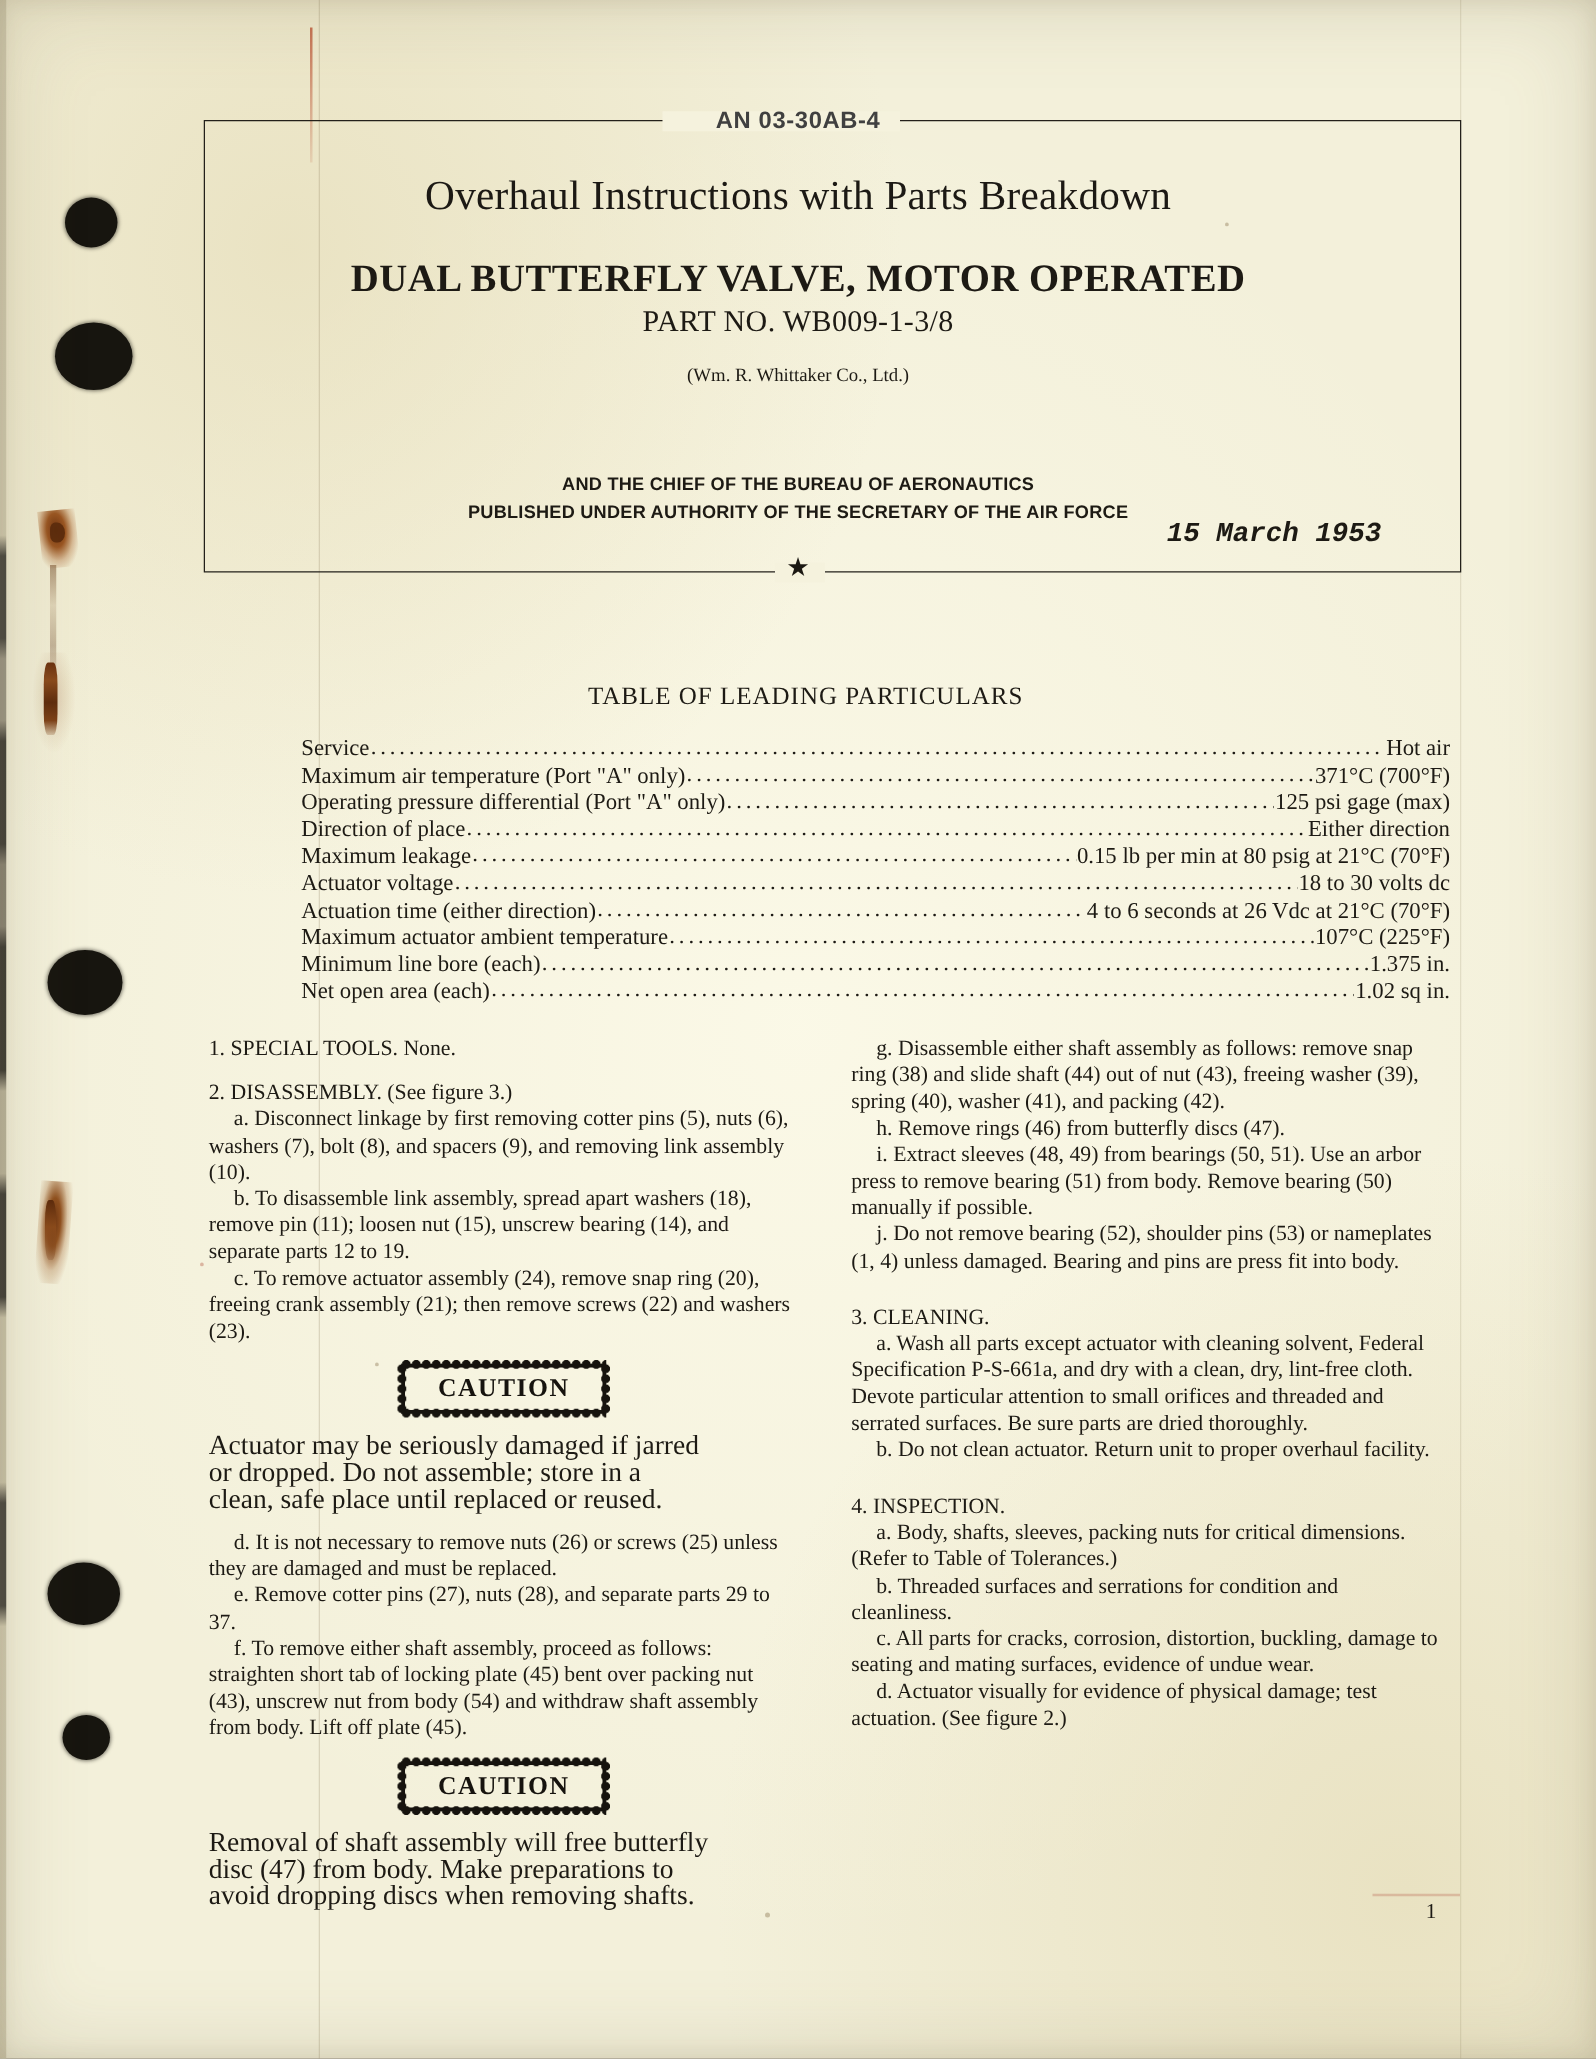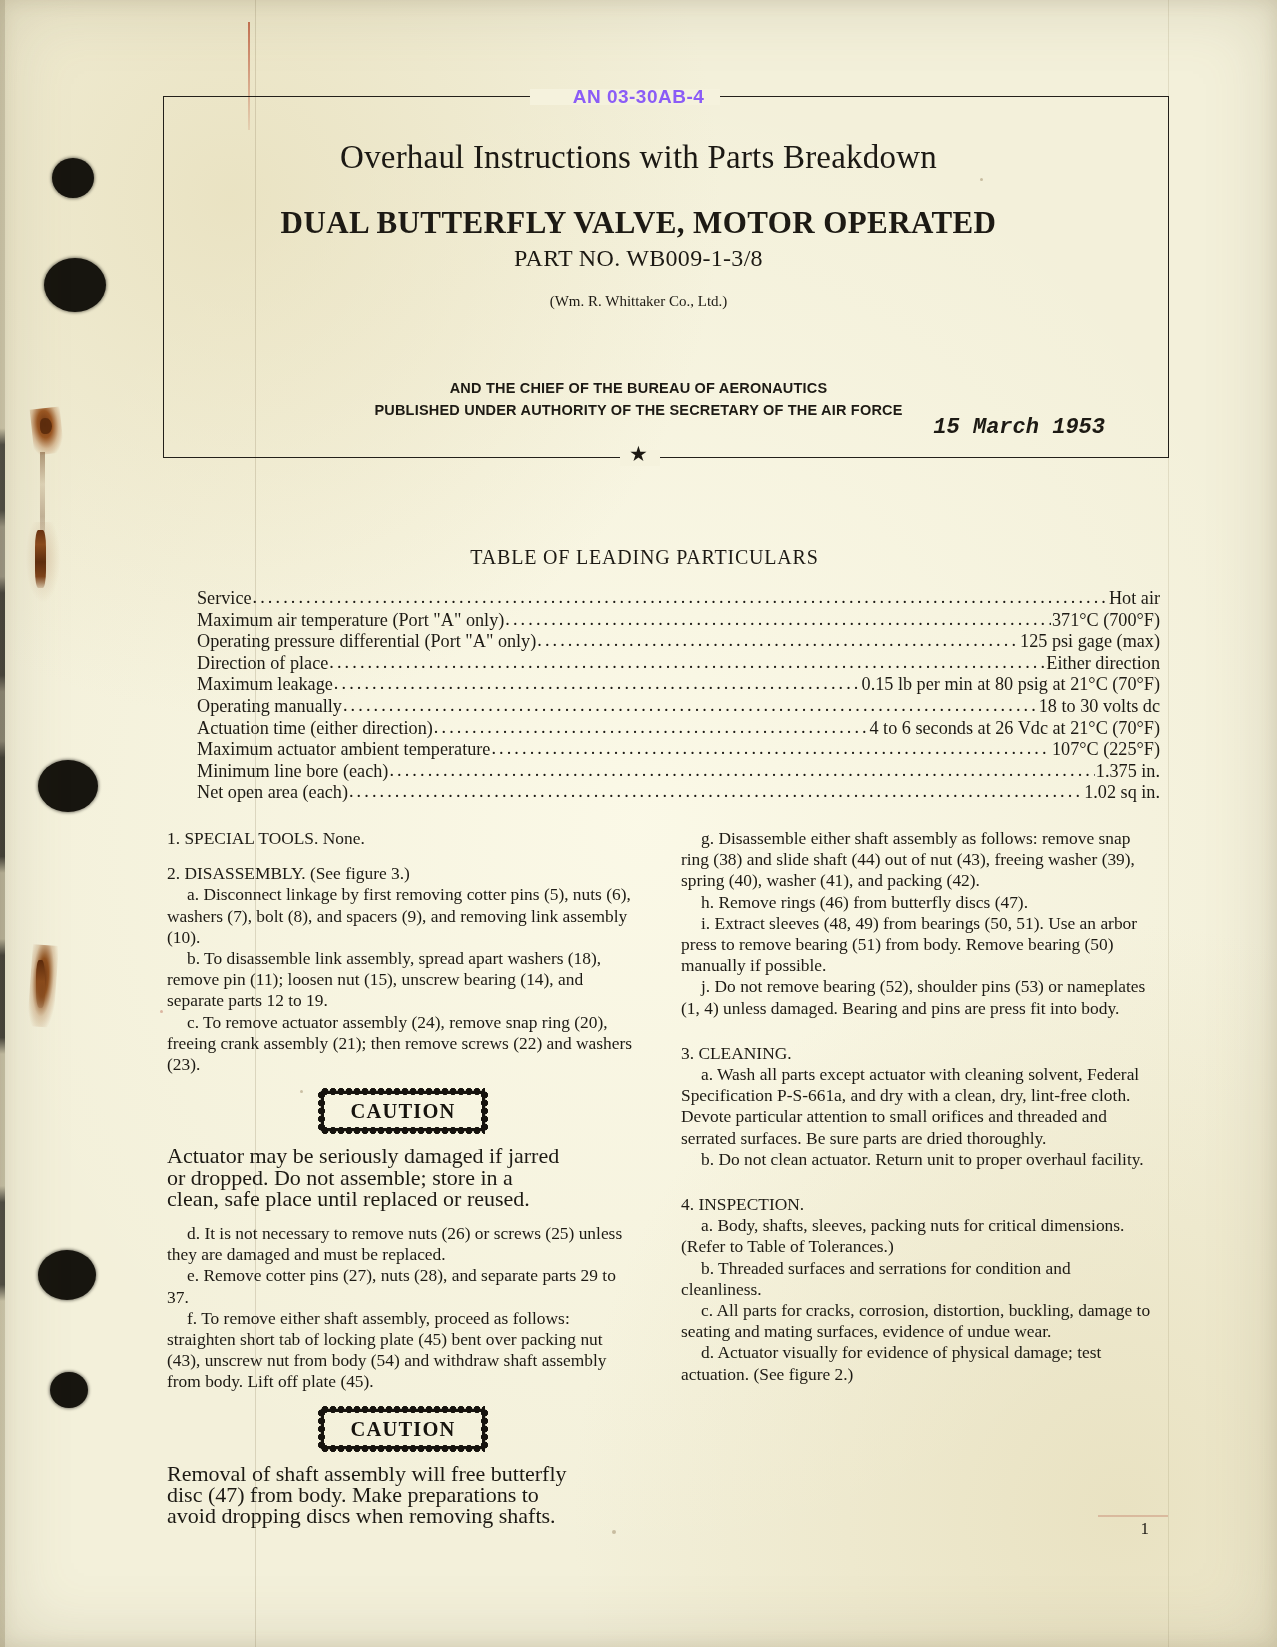--- a/index.html
+++ b/index.html
@@ -128,21 +128,21 @@
     background: #f5f2dd;
   }
   .doc-number {
     position: absolute;
     left: 0; right: 0; top: 86px;
     text-align: center;
     font-family: "Liberation Sans", "DejaVu Sans", sans-serif;
     font-weight: bold;
     font-size: 19px;
     letter-spacing: .5px;
-    color: #8b5cf6;
+    color: #404040;
   }
   .frame-gap-bottom {
     position: absolute;
     left: 620px; top: 450px;
     width: 40px; height: 16px;
     background: #f5f2dd;
   }
   .star {
     position: absolute;
     left: 0; right: 0; top: 444px;
@@ -216,21 +216,21 @@
     width: 963px;
     font-size: 18.2px;
     line-height: 21.6px;
   }
   .lp-row {
     display: flex;
     align-items: baseline;
     white-space: nowrap;
     overflow: hidden;
   }
-  .lp-label { flex: 0 0 auto; }
+  .lp-label { flex: 0 0 auto; margin-left: 44px; }
   .lp-dots {
     flex: 1 1 auto;
     overflow: hidden;
     white-space: nowrap;
     letter-spacing: 3.1px;
     margin: 0 1px;
     transform: translateY(-1px);
   }
   .lp-value { flex: 0 0 auto; }
 
@@ -385,21 +385,21 @@
         <span class="lp-label">Direction of place</span>
         <span class="lp-dots">................................................................................................................................................................</span>
         <span class="lp-value">Either direction</span>
       </div>
       <div class="lp-row">
         <span class="lp-label">Maximum leakage</span>
         <span class="lp-dots">................................................................................................................................................................</span>
         <span class="lp-value">0.15 lb per min at 80 psig at 21°C (70°F)</span>
       </div>
       <div class="lp-row">
-        <span class="lp-label">Operating manually</span>
+        <span class="lp-label">Actuator voltage</span>
         <span class="lp-dots">................................................................................................................................................................</span>
         <span class="lp-value">18 to 30 volts dc</span>
       </div>
       <div class="lp-row">
         <span class="lp-label">Actuation time (either direction)</span>
         <span class="lp-dots">................................................................................................................................................................</span>
         <span class="lp-value">4 to 6 seconds at 26 Vdc at 21°C (70°F)</span>
       </div>
       <div class="lp-row">
         <span class="lp-label">Maximum actuator ambient temperature</span>

